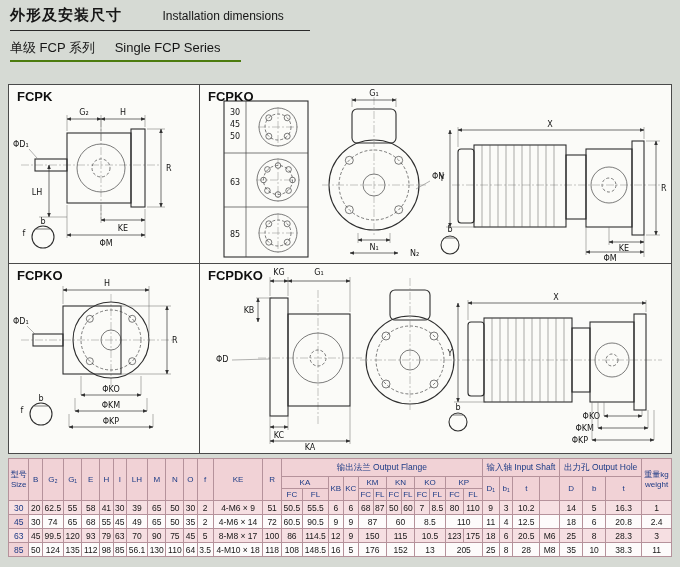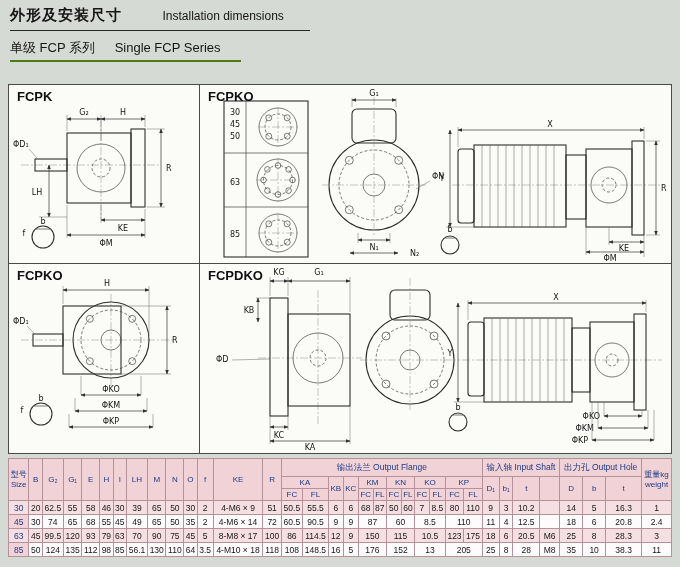--- a/index.html
+++ b/index.html
@@ -408,21 +408,21 @@
       <th>FL</th>
     </tr>
   </thead>
   <tbody>
       <tr class="ra">
         <td class="sizecol">30</td>
         <td>20</td>
         <td>62.5</td>
         <td>55</td>
         <td>58</td>
-        <td>46</td>
+        <td>41</td>
         <td>30</td>
         <td>39</td>
         <td>65</td>
         <td>50</td>
         <td>30</td>
         <td>2</td>
         <td>4-M6 × 9</td>
         <td>51</td>
         <td>50.5</td>
         <td>55.5</td>

